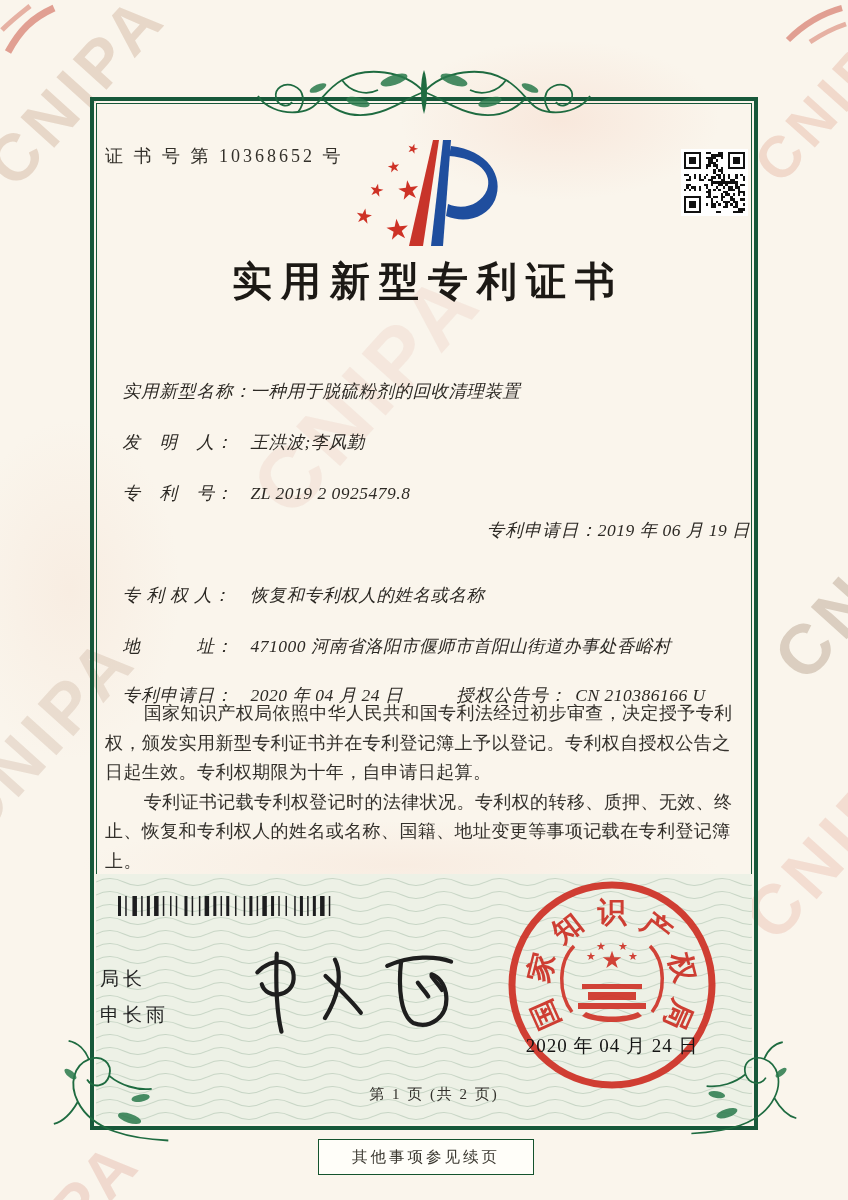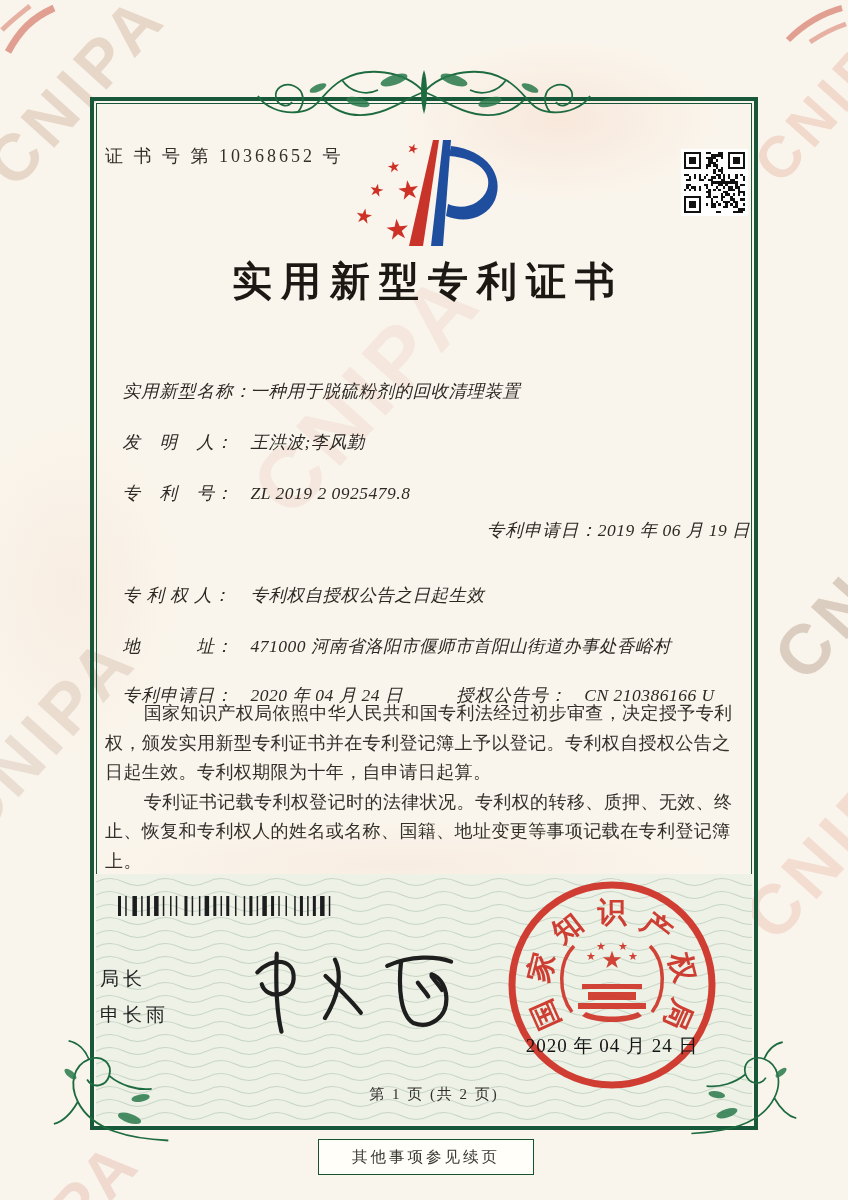--- a/index.html
+++ b/index.html
@@ -25,21 +25,21 @@
   .logo{position:absolute;left:345px;top:134px;width:165px;height:118px;z-index:3;}
   .logo .star{position:absolute;color:#ce3226;line-height:1;}
   .qr{position:absolute;left:681px;top:149px;width:67px;height:67px;background:#fff;padding:3px;box-sizing:border-box;z-index:3;}
   .qr svg{display:block;width:100%;height:100%;}
   .title{position:absolute;left:90px;top:250px;width:668px;margin:4px;text-align:center;
          font-size:40px;font-weight:700;letter-spacing:9px;color:#1c1915;z-index:3;}
   .field-row{position:absolute;left:105px;width:645px;font-size:17.5px;color:#2c2924;z-index:3;white-space:pre;font-style:italic;}
   .flabel{display:inline-block;width:128px;letter-spacing:1px;}
   .fvalue{letter-spacing:0.5px;}
   .grant-group{position:absolute;left:325px;top:0;}
-  .grant-group .flabel{width:auto;margin-right:17px;}
+  .grant-group .flabel{width:auto;margin-right:8px;}
   .body-text{position:absolute;left:105px;top:699px;width:643px;font-size:18px;line-height:29.5px;color:#33302b;z-index:3;}
   .body-text p{margin:0;text-indent:2.15em;letter-spacing:0.4px;}
   .barcode{position:absolute;left:118px;top:896px;width:218px;height:20px;z-index:3;}
   .barcode svg{display:block;width:100%;height:100%;fill:#1d1d1f;}
   .director-label,.director-name{position:absolute;left:100px;font-family:"Liberation Sans","DejaVu Sans",sans-serif;
       font-size:19px;letter-spacing:4px;color:#222;z-index:3;}
   .director-label{top:966px;} .director-name{top:1002px;}
   .signature{position:absolute;left:240px;top:933px;width:230px;height:112px;z-index:4;}
   .seal{position:absolute;left:505px;top:878px;width:214px;height:214px;z-index:4;}
   .seal svg{position:absolute;inset:0;}
@@ -350,21 +350,21 @@
   <div class="field-row" style="top:409px;">
     <span class="flabel">发　明　人：</span><span class="fvalue">王洪波;李风勤</span>
   </div>
   <div class="field-row" style="top:460px;">
     <span class="flabel">专　利　号：</span><span class="fvalue">ZL 2019 2 0925479.8</span>
   </div>
   <div class="field-row" style="top:497px;text-align:right;">
     <span class="flabel">专利申请日：</span><span class="fvalue">2019 年 06 月 19 日</span>
   </div>
   <div class="field-row" style="top:562px;">
-    <span class="flabel">专 利 权 人：</span><span class="fvalue">专利权自授权公告之日起生效</span>
+    <span class="flabel">专 利 权 人：</span><span class="fvalue">恢复和专利权人的姓名或名称</span>
   </div>
   <div class="field-row" style="top:613px;">
     <span class="flabel">地　　　址：</span><span class="fvalue">471000 河南省洛阳市偃师市首阳山街道办事处香峪村</span>
   </div>
   <div class="field-row" style="top:662px;">
     <span class="flabel">专利申请日：</span><span class="fvalue">2020 年 04 月 24 日</span>
     <span class="grant-group">
       <span class="flabel">授权公告号：</span><span class="fvalue">CN 210386166 U</span>
     </span>
   </div>

